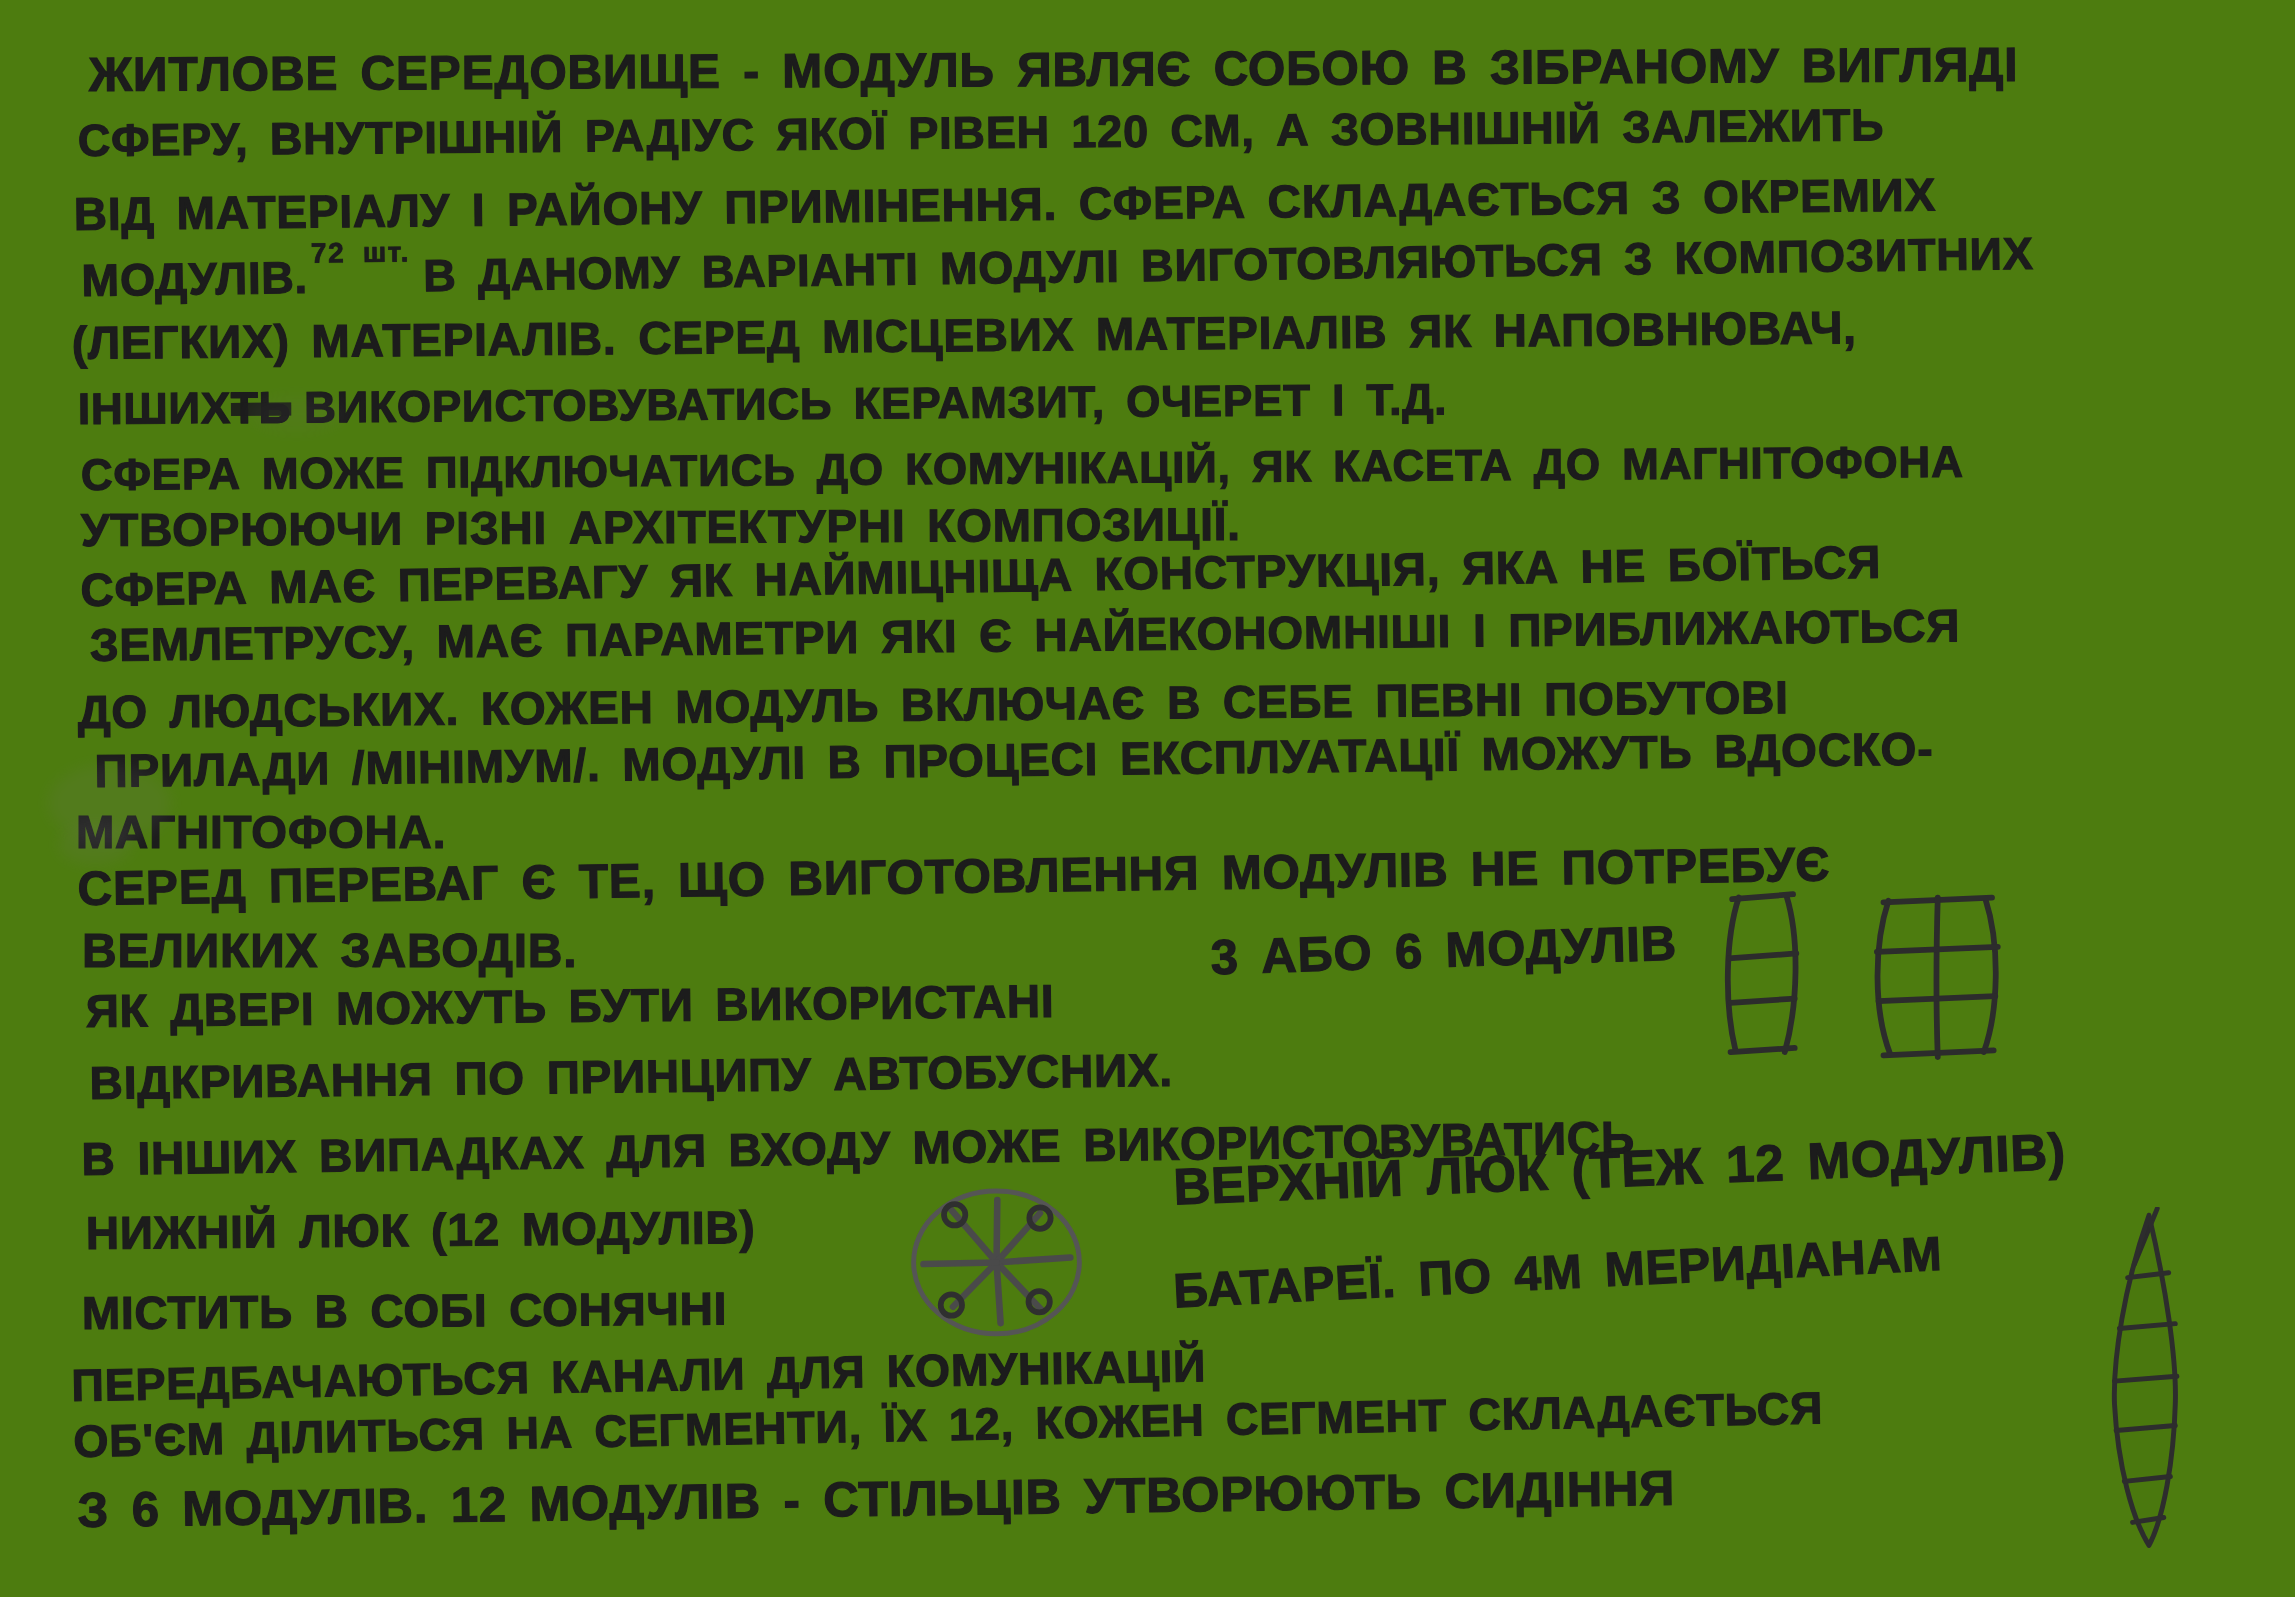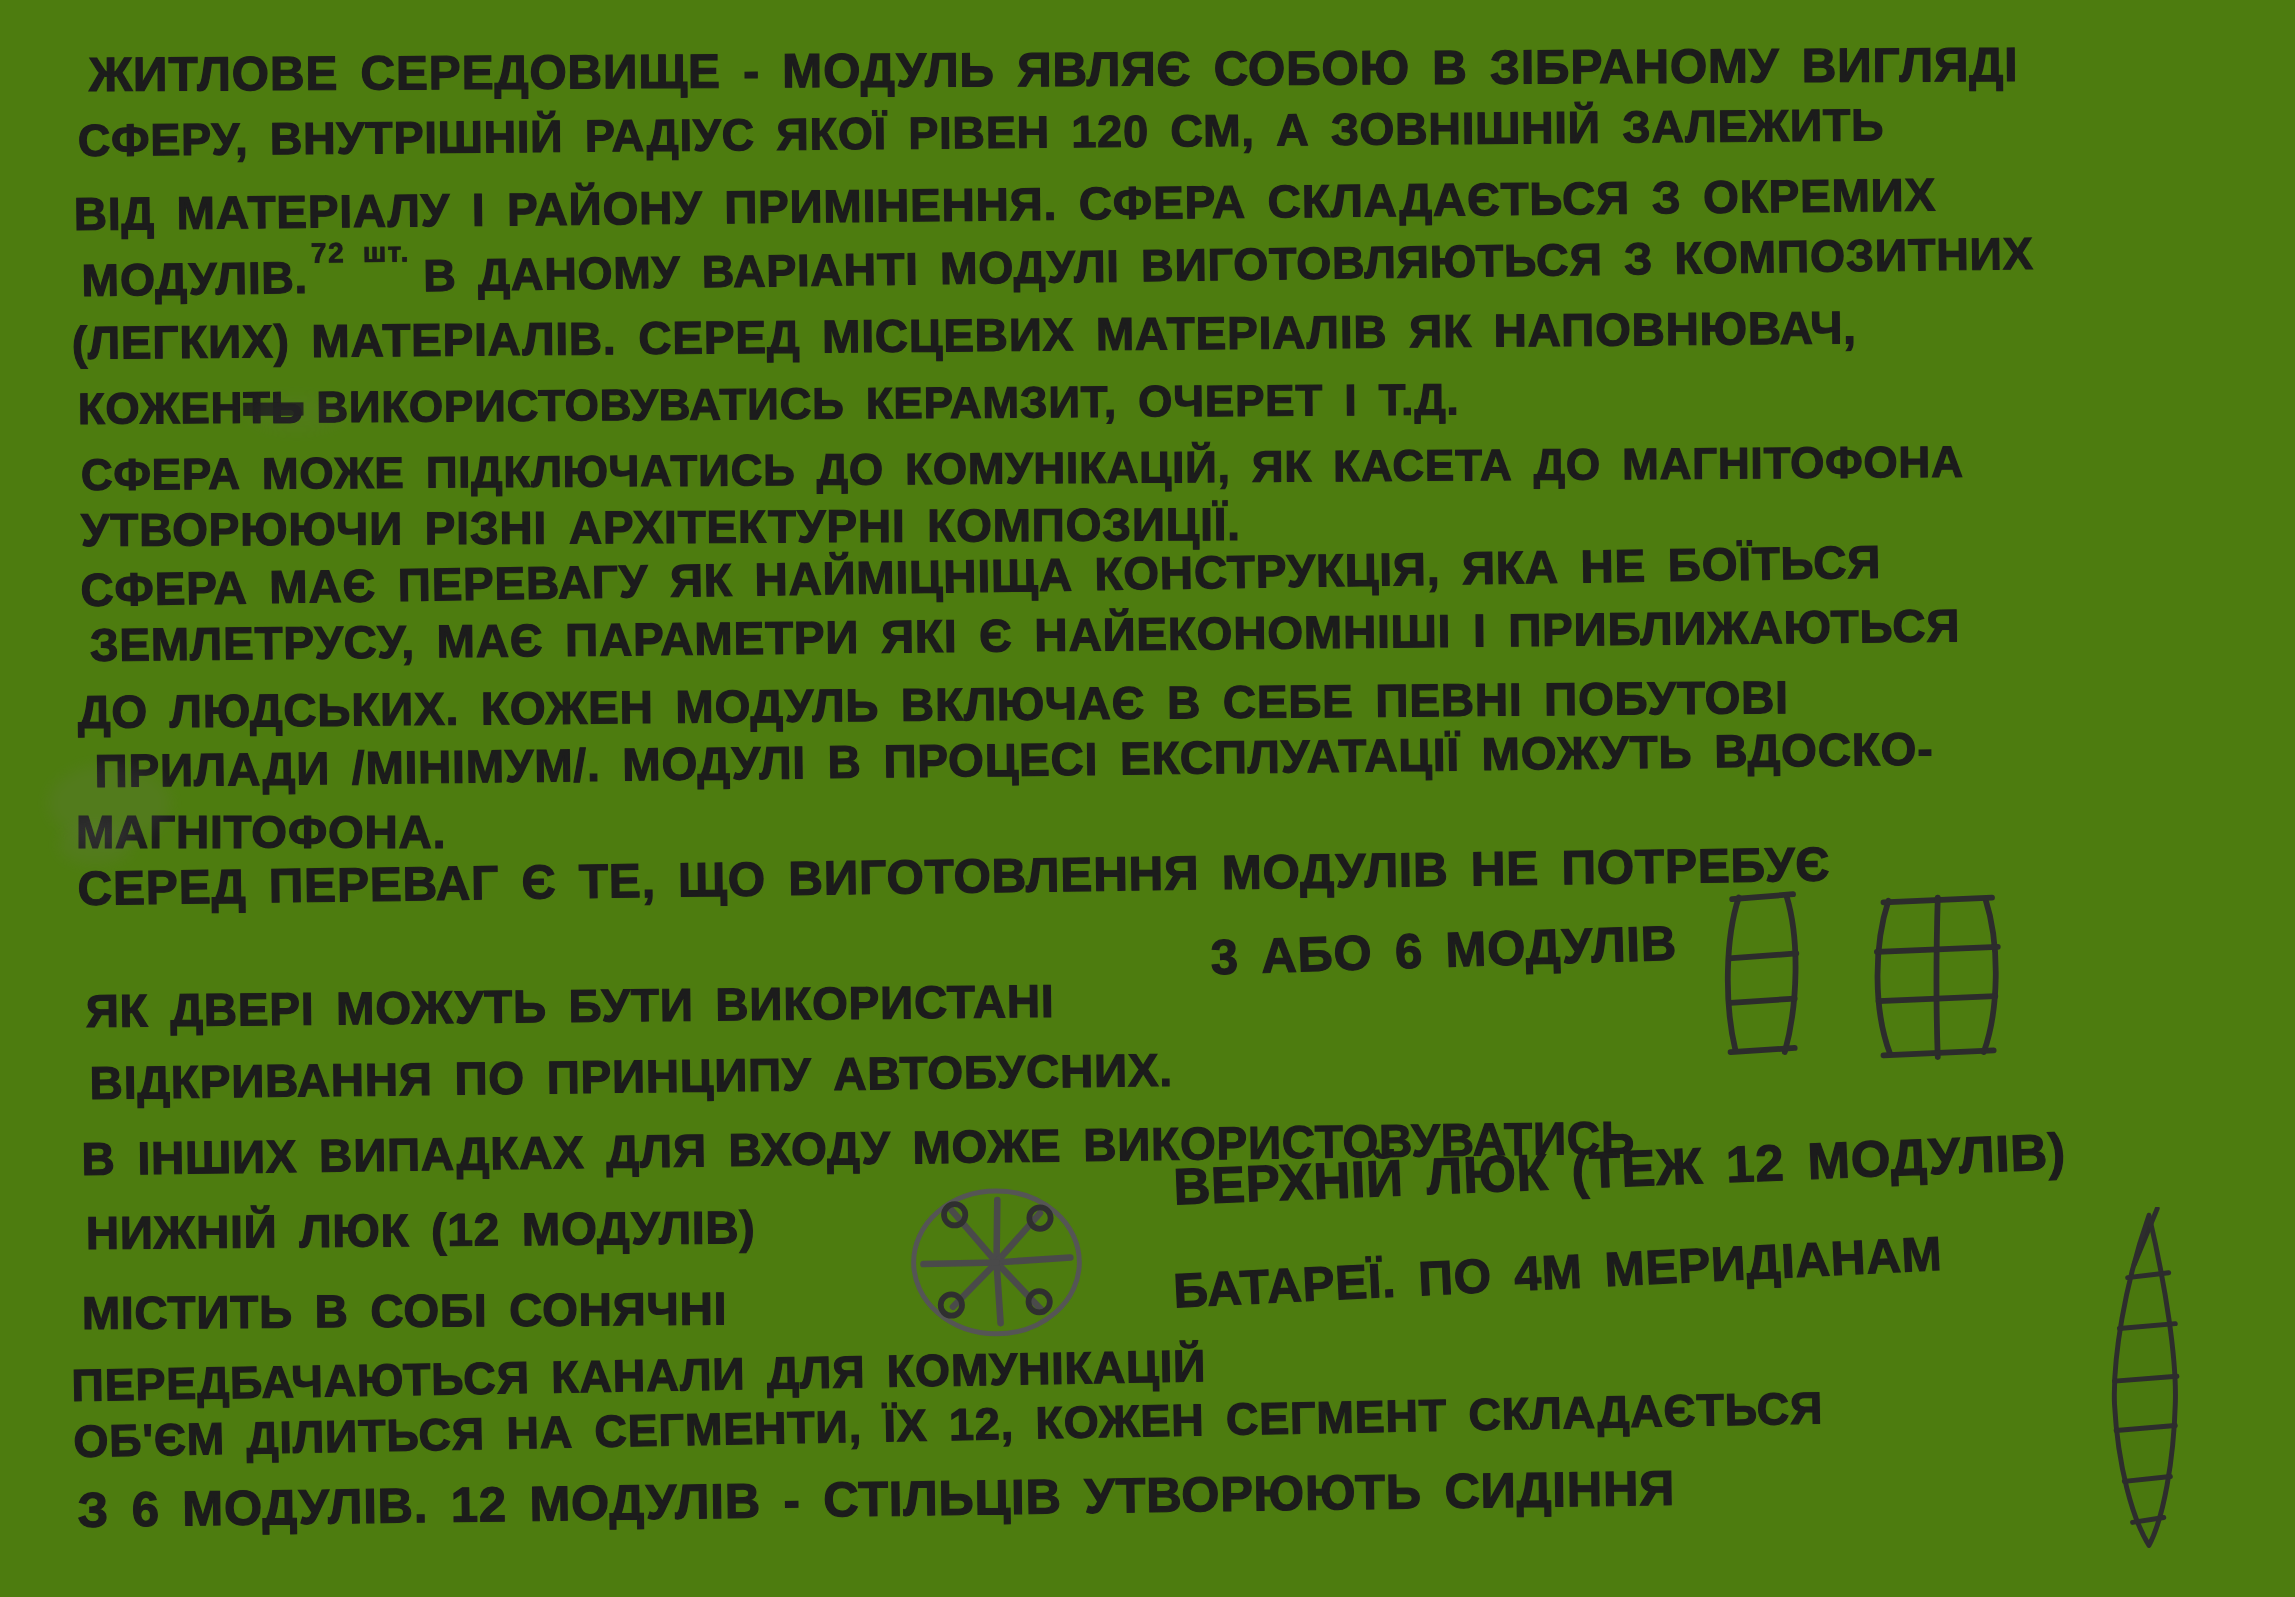--- a/index.html
+++ b/index.html
@@ -59,31 +59,32 @@
   <div class="line" style="top:115px;  left:78px;  font-size:45px; transform:rotate(-0.5deg);">СФЕРУ, ВНУТРІШНІЙ РАДІУС ЯКОЇ РІВЕН 120 СМ, А ЗОВНІШНІЙ ЗАЛЕЖИТЬ</div>
   <div class="line" style="top:187px;  left:74px;  font-size:46px; transform:rotate(-0.6deg);">ВІД МАТЕРІАЛУ І РАЙОНУ ПРИМІНЕННЯ. СФЕРА СКЛАДАЄТЬСЯ З ОКРЕМИХ</div>
 
   <div class="line" style="top:255px; left:82px; font-size:45px; transform:rotate(-0.8deg);">
     <span>МОДУЛІВ.</span><span class="sup">72 шт.</span><span class="gap">В ДАНОМУ ВАРІАНТІ МОДУЛІ ВИГОТОВЛЯЮТЬСЯ З КОМПОЗИТНИХ</span>
   </div>
 
   <div class="line" style="top:316px;  left:72px;  font-size:46px; transform:rotate(-0.5deg);">(ЛЕГКИХ) МАТЕРІАЛІВ. СЕРЕД МІСЦЕВИХ МАТЕРІАЛІВ ЯК НАПОВНЮВАЧ,</div>
 
   <div class="line" style="top:384px; left:78px; font-size:44px; transform:rotate(-0.4deg);">
-    <span>КОЖЕН</span><span class="scribbled">ТЬ</span><span class="gap">ВИКОРИСТОВУВАТИСЬ КЕРАМЗИТ, ОЧЕРЕТ І Т.Д.</span>
+    <span>ІНШИХ</span><span class="scribbled">ТЬ</span><span class="gap">ВИКОРИСТОВУВАТИСЬ КЕРАМЗИТ, ОЧЕРЕТ І Т.Д.</span>
   </div>
 
   <div class="line" style="top:450px;  left:81px;  font-size:44px; transform:rotate(-0.4deg);">СФЕРА МОЖЕ ПІДКЛЮЧАТИСЬ ДО КОМУНІКАЦІЙ, ЯК КАСЕТА ДО МАГНІТОФОНА</div>
   <div class="line" style="top:503px;  left:81px;  font-size:46px; transform:rotate(-0.3deg);">УТВОРЮЮЧИ РІЗНІ АРХІТЕКТУРНІ КОМПОЗИЦІЇ.</div>
   <div class="line" style="top:563px;  left:81px;  font-size:46px; transform:rotate(-0.9deg);">СФЕРА МАЄ ПЕРЕВАГУ ЯК НАЙМІЦНІЩА КОНСТРУКЦІЯ, ЯКА НЕ БОЇТЬСЯ</div>
   <div class="line" style="top:618px;  left:90px; font-size:46px; transform:rotate(-0.6deg);">ЗЕМЛЕТРУСУ, МАЄ ПАРАМЕТРИ ЯКІ Є НАЙЕКОНОМНІШІ І ПРИБЛИЖАЮТЬСЯ</div>
   <div class="line" style="top:685px;  left:78px;  font-size:46px; transform:rotate(-0.5deg);">ДО ЛЮДСЬКИХ. КОЖЕН МОДУЛЬ ВКЛЮЧАЄ В СЕБЕ ПЕВНІ ПОБУТОВІ</div>
   <div class="line" style="top:744px;  left:95px; font-size:46px; transform:rotate(-0.7deg);">ПРИЛАДИ /МІНІМУМ/. МОДУЛІ В ПРОЦЕСІ ЕКСПЛУАТАЦІЇ МОЖУТЬ ВДОСКО-</div>
   <div class="line" style="top:805px;  left:76px;  font-size:46px;">МАГНІТОФОНА.</div>
   <div class="line" style="top:861px; left:78px;  font-size:48px; transform:rotate(-0.8deg);">СЕРЕД ПЕРЕВАГ Є ТЕ, ЩО ВИГОТОВЛЕННЯ МОДУЛІВ НЕ ПОТРЕБУЄ</div>
+  <div class="line" style="top:923px; left:82px; font-size:48px;">ВЕЛИКИХ ЗАВОДІВ.</div>
 
   <div class="line" style="top:984px; left:86px; font-size:46px; transform:rotate(-0.6deg);">
     <span>ЯК ДВЕРІ МОЖУТЬ БУТИ ВИКОРИСТАНІ</span>
     <span class="float-part" style="left:1126px; top:-43px; font-size:49px; transform:rotate(-1.2deg);">3 АБО 6 МОДУЛІВ</span>
   </div>
 
   <div class="line" style="top:1056px; left:90px; font-size:46px; transform:rotate(-0.7deg);">ВІДКРИВАННЯ ПО ПРИНЦИПУ АВТОБУСНИХ.</div>
   <div class="line" style="top:1132px; left:82px; font-size:46px; transform:rotate(-0.8deg);">В ІНШИХ ВИПАДКАХ ДЛЯ ВХОДУ МОЖЕ ВИКОРИСТОВУВАТИСЬ</div>
 
   <div class="line" style="top:1206px; left:86px; font-size:46px; transform:rotate(-0.5deg);">

